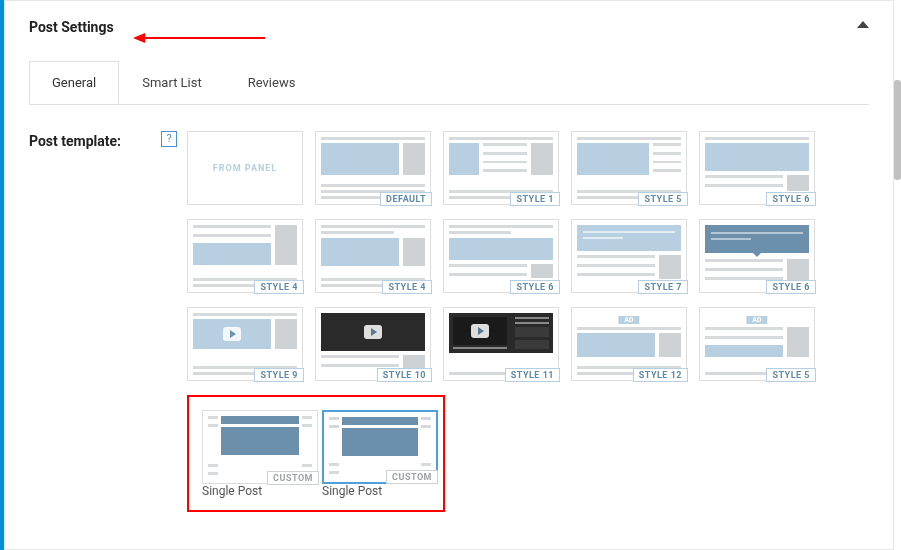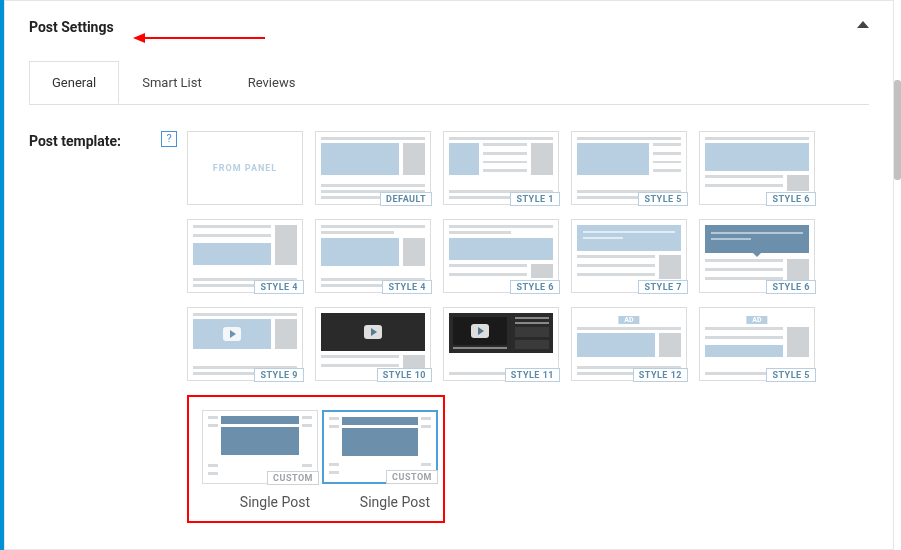--- a/index.html
+++ b/index.html
@@ -39,21 +39,21 @@
   .card .inner { position:absolute; inset:5px; }
 
   .g-line { background:#d7dadd; height:3px; margin-bottom:3px; }
   .blue-box { background:#b7cfe1; }
   .dblue { background:#6c90ab; }
   .gray-box { background:#cfd2d5; }
   .black-box { background:#2a2a2a; }
 
   .badge { position:absolute; right:-2px; bottom:-2px; background:#fff; border:1px solid #b7cfe1; color:#5d8aa8; font-size:9px; font-weight:700; letter-spacing:0.5px; padding:1px 5px; }
   .badge.gray { border-color:#cfd2d5; color:#9fa3a7; }
-  .caption { text-align:right; font-size:14px; color:#555; margin-top:12px; line-height:12px; }
+  .caption { text-align:left; font-size:12px; color:#555; margin-top:1px; line-height:12px; }
 
   .red-highlight { border:2px solid #ff0000; padding:13px; display:flex; gap:12px; width:258px; }
 
   .play { width:18px;height:14px; background:#fff; border-radius:3px; position:relative; margin:auto; opacity:0.85;}
   .play::after { content:""; position:absolute; left:7px; top:3px; width:0;height:0; border-top:4px solid transparent; border-bottom:4px solid transparent; border-left:6px solid #5d8aa8; }
 
   
   .stack { position:absolute; left:0; right:0; bottom:0; }
   .stack > div { height:3px; background:#d7dadd; margin-top:3px; }
 

